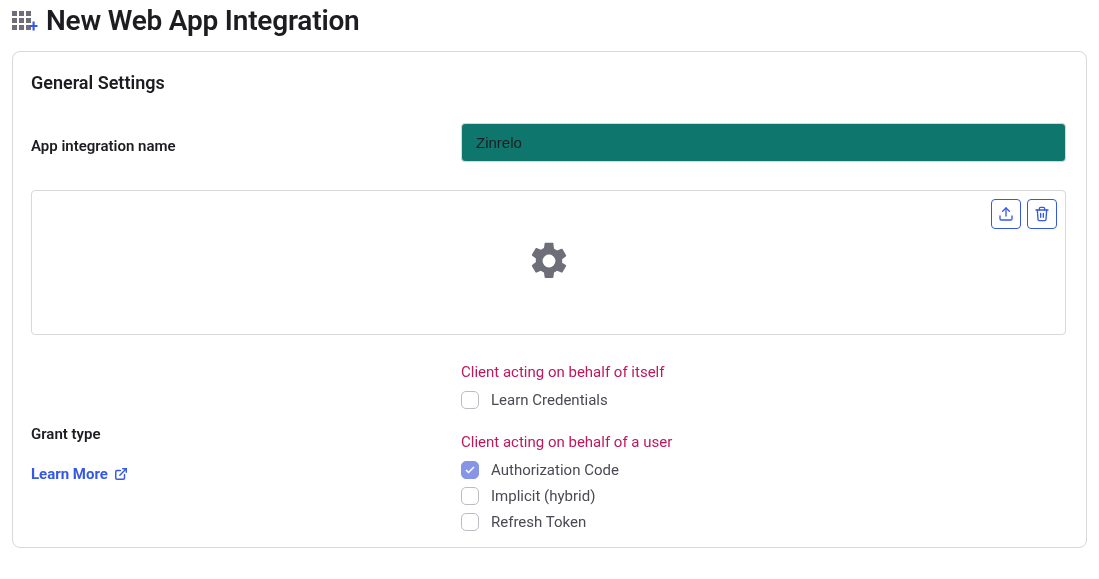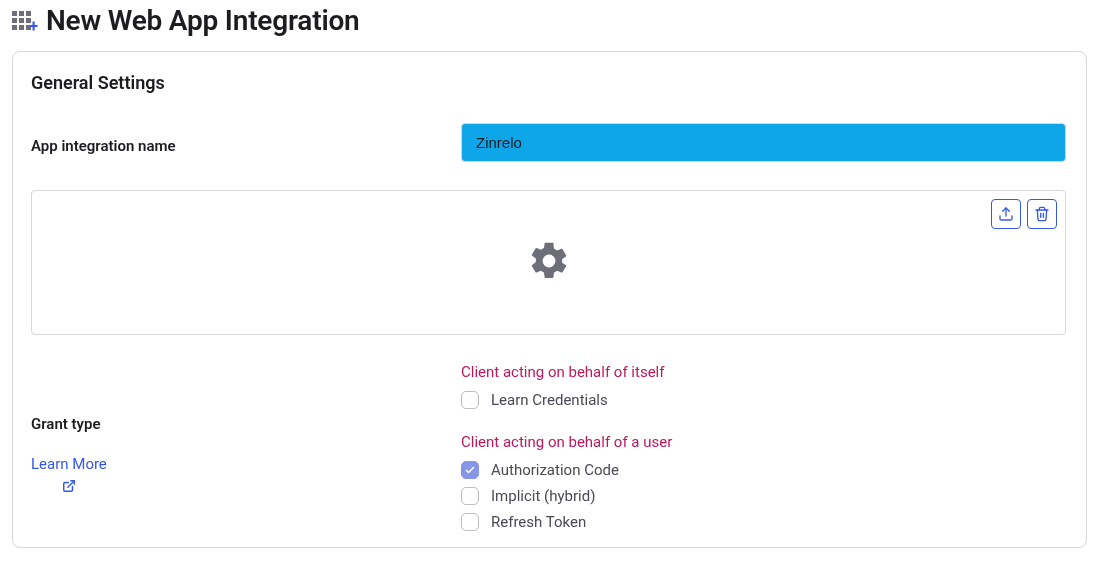--- a/index.html
+++ b/index.html
@@ -89,38 +89,37 @@
     .optional {
       color: #6e6e78;
       font-weight: 400;
     }
     .learn-more {
       display: inline-flex;
       align-items: center;
       gap: 6px;
       color: #3659e3;
       font-size: 15px;
-      font-weight: 400;
+      font-weight: 700;
       margin-top: 22px;
       cursor: pointer;
       text-decoration: none;
-      flex-direction: column;
     }
     .learn-more svg {
       width: 14px;
       height: 14px;
     }
     .text-input {
       width: 100%;
       padding: 10px 14px;
       font-size: 15px;
       border: 1px solid #d7d7dc;
       border-radius: 4px;
       color: #1d1d21;
-      background: #0ea5e9;
+      background: #0f766e;
     }
     .logo-box {
       width: 100%;
       height: 145px;
       border: 1px solid #d7d7dc;
       border-radius: 4px;
       position: relative;
       display: flex;
       align-items: center;
       justify-content: center;

